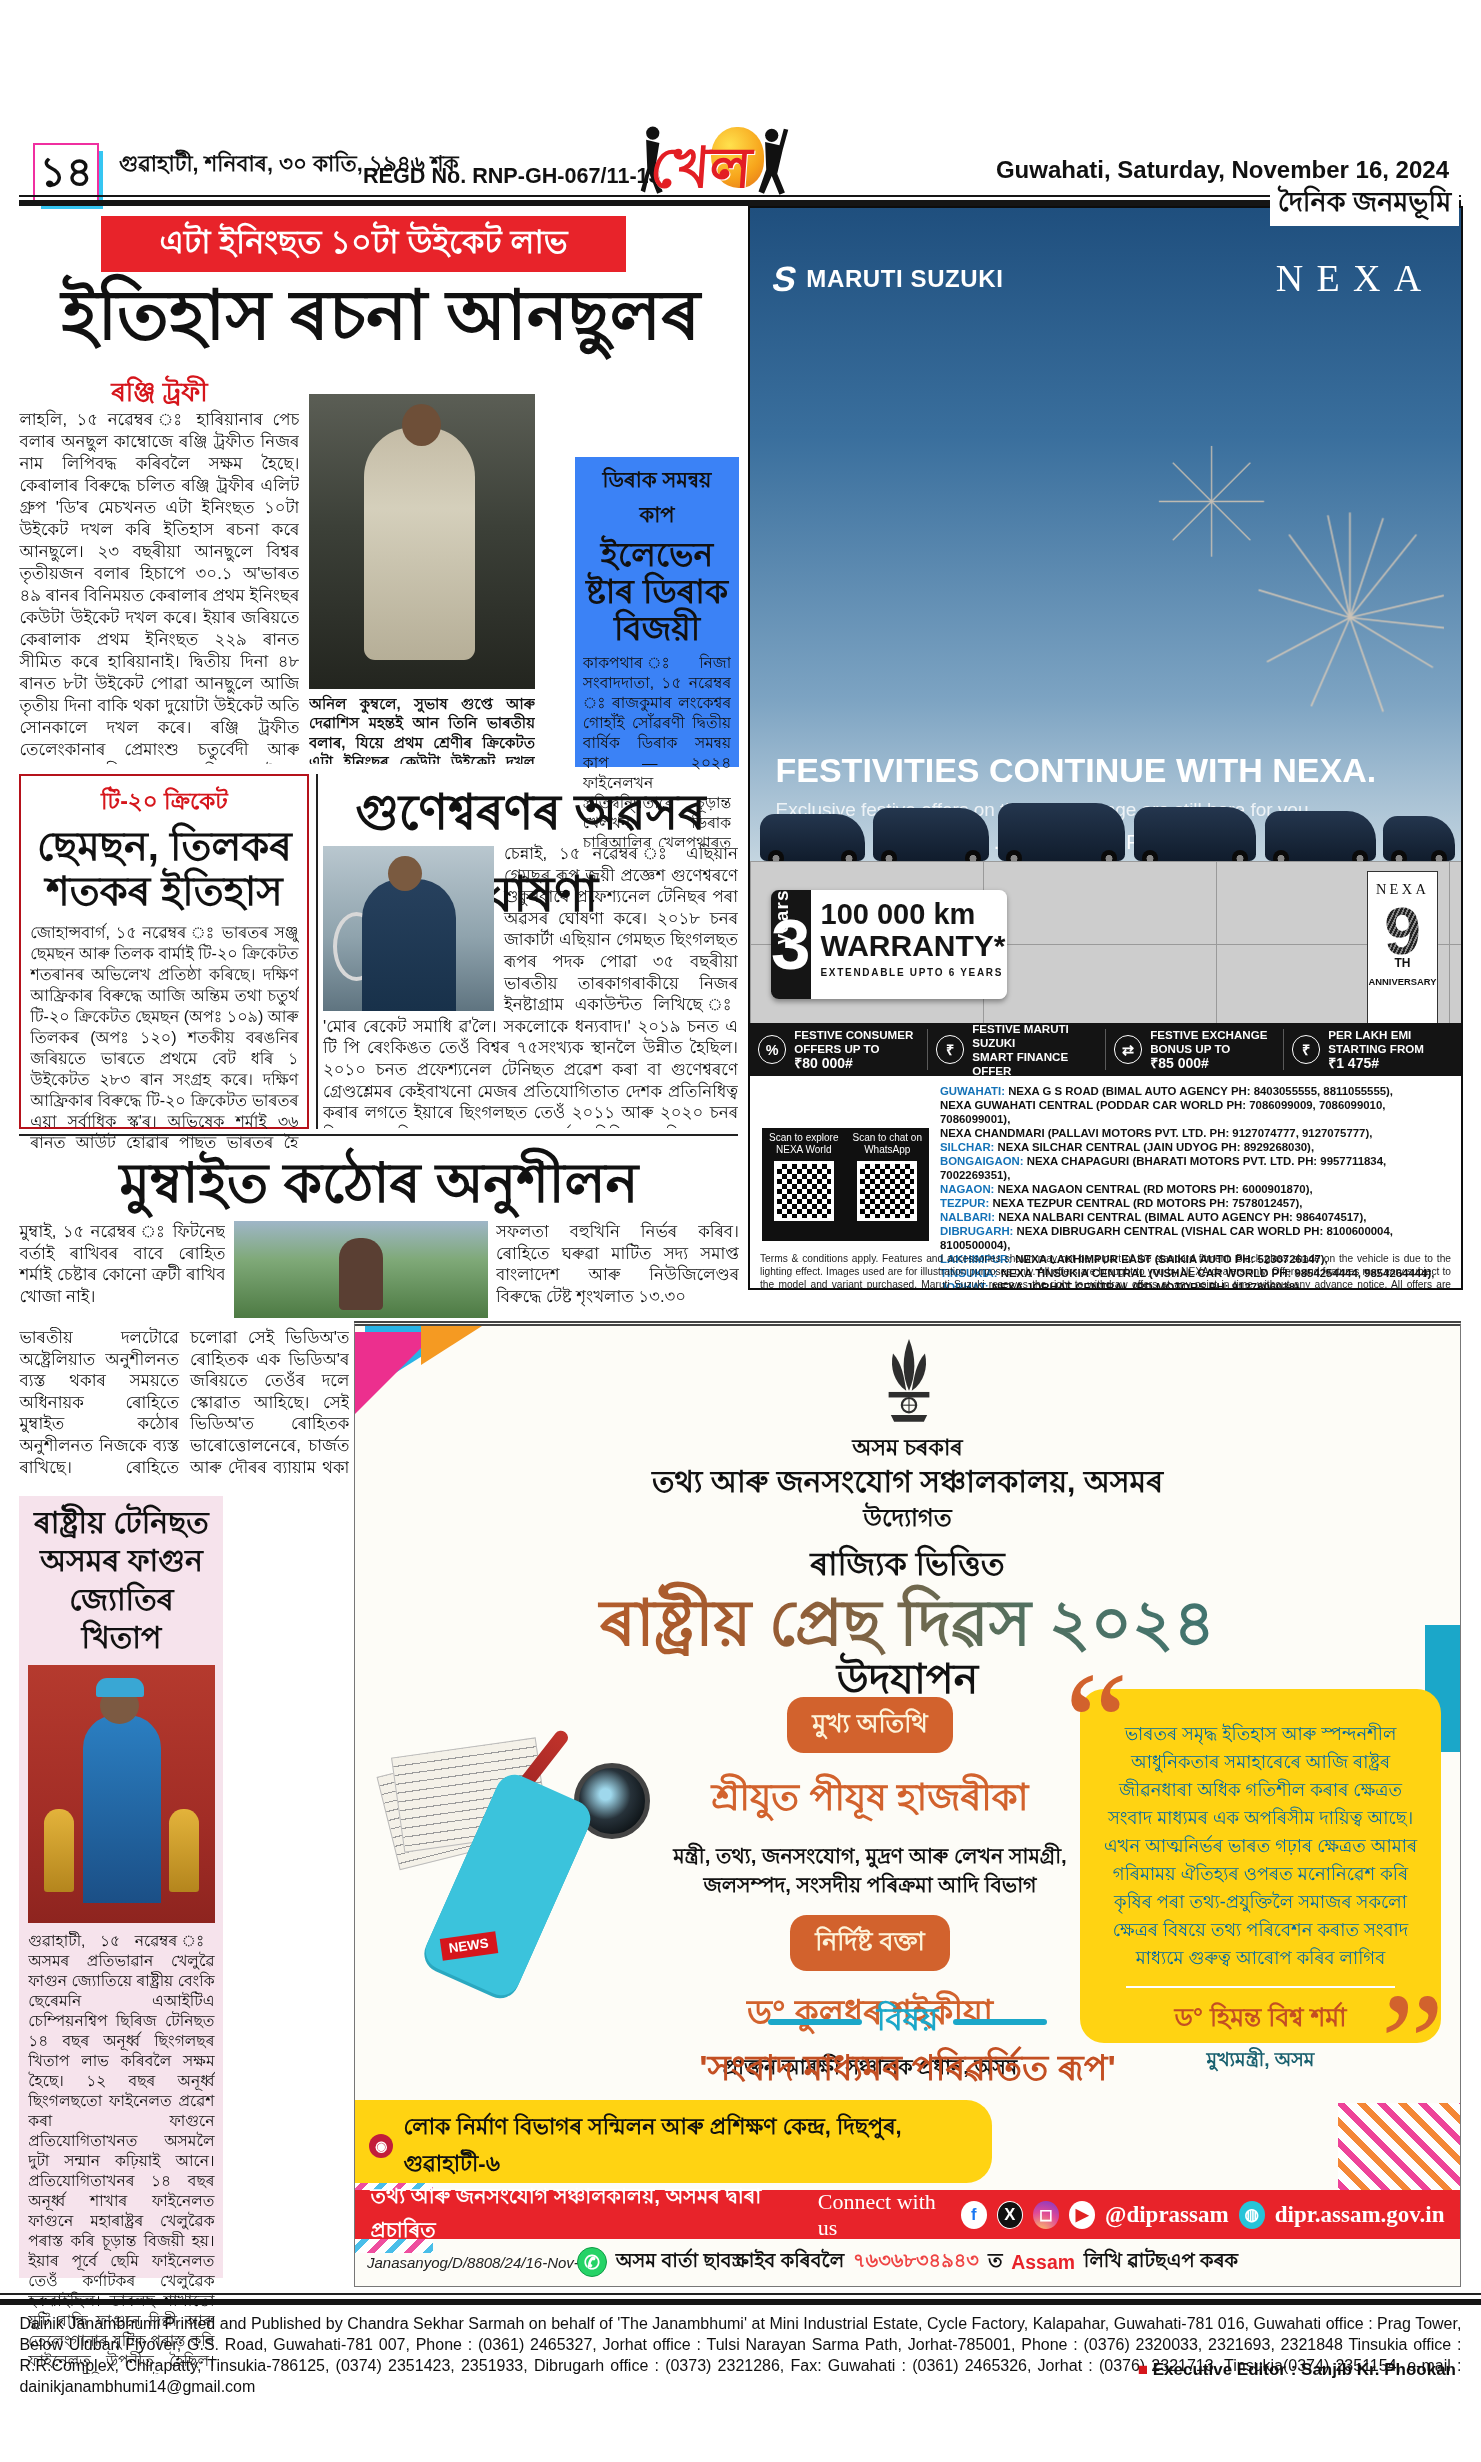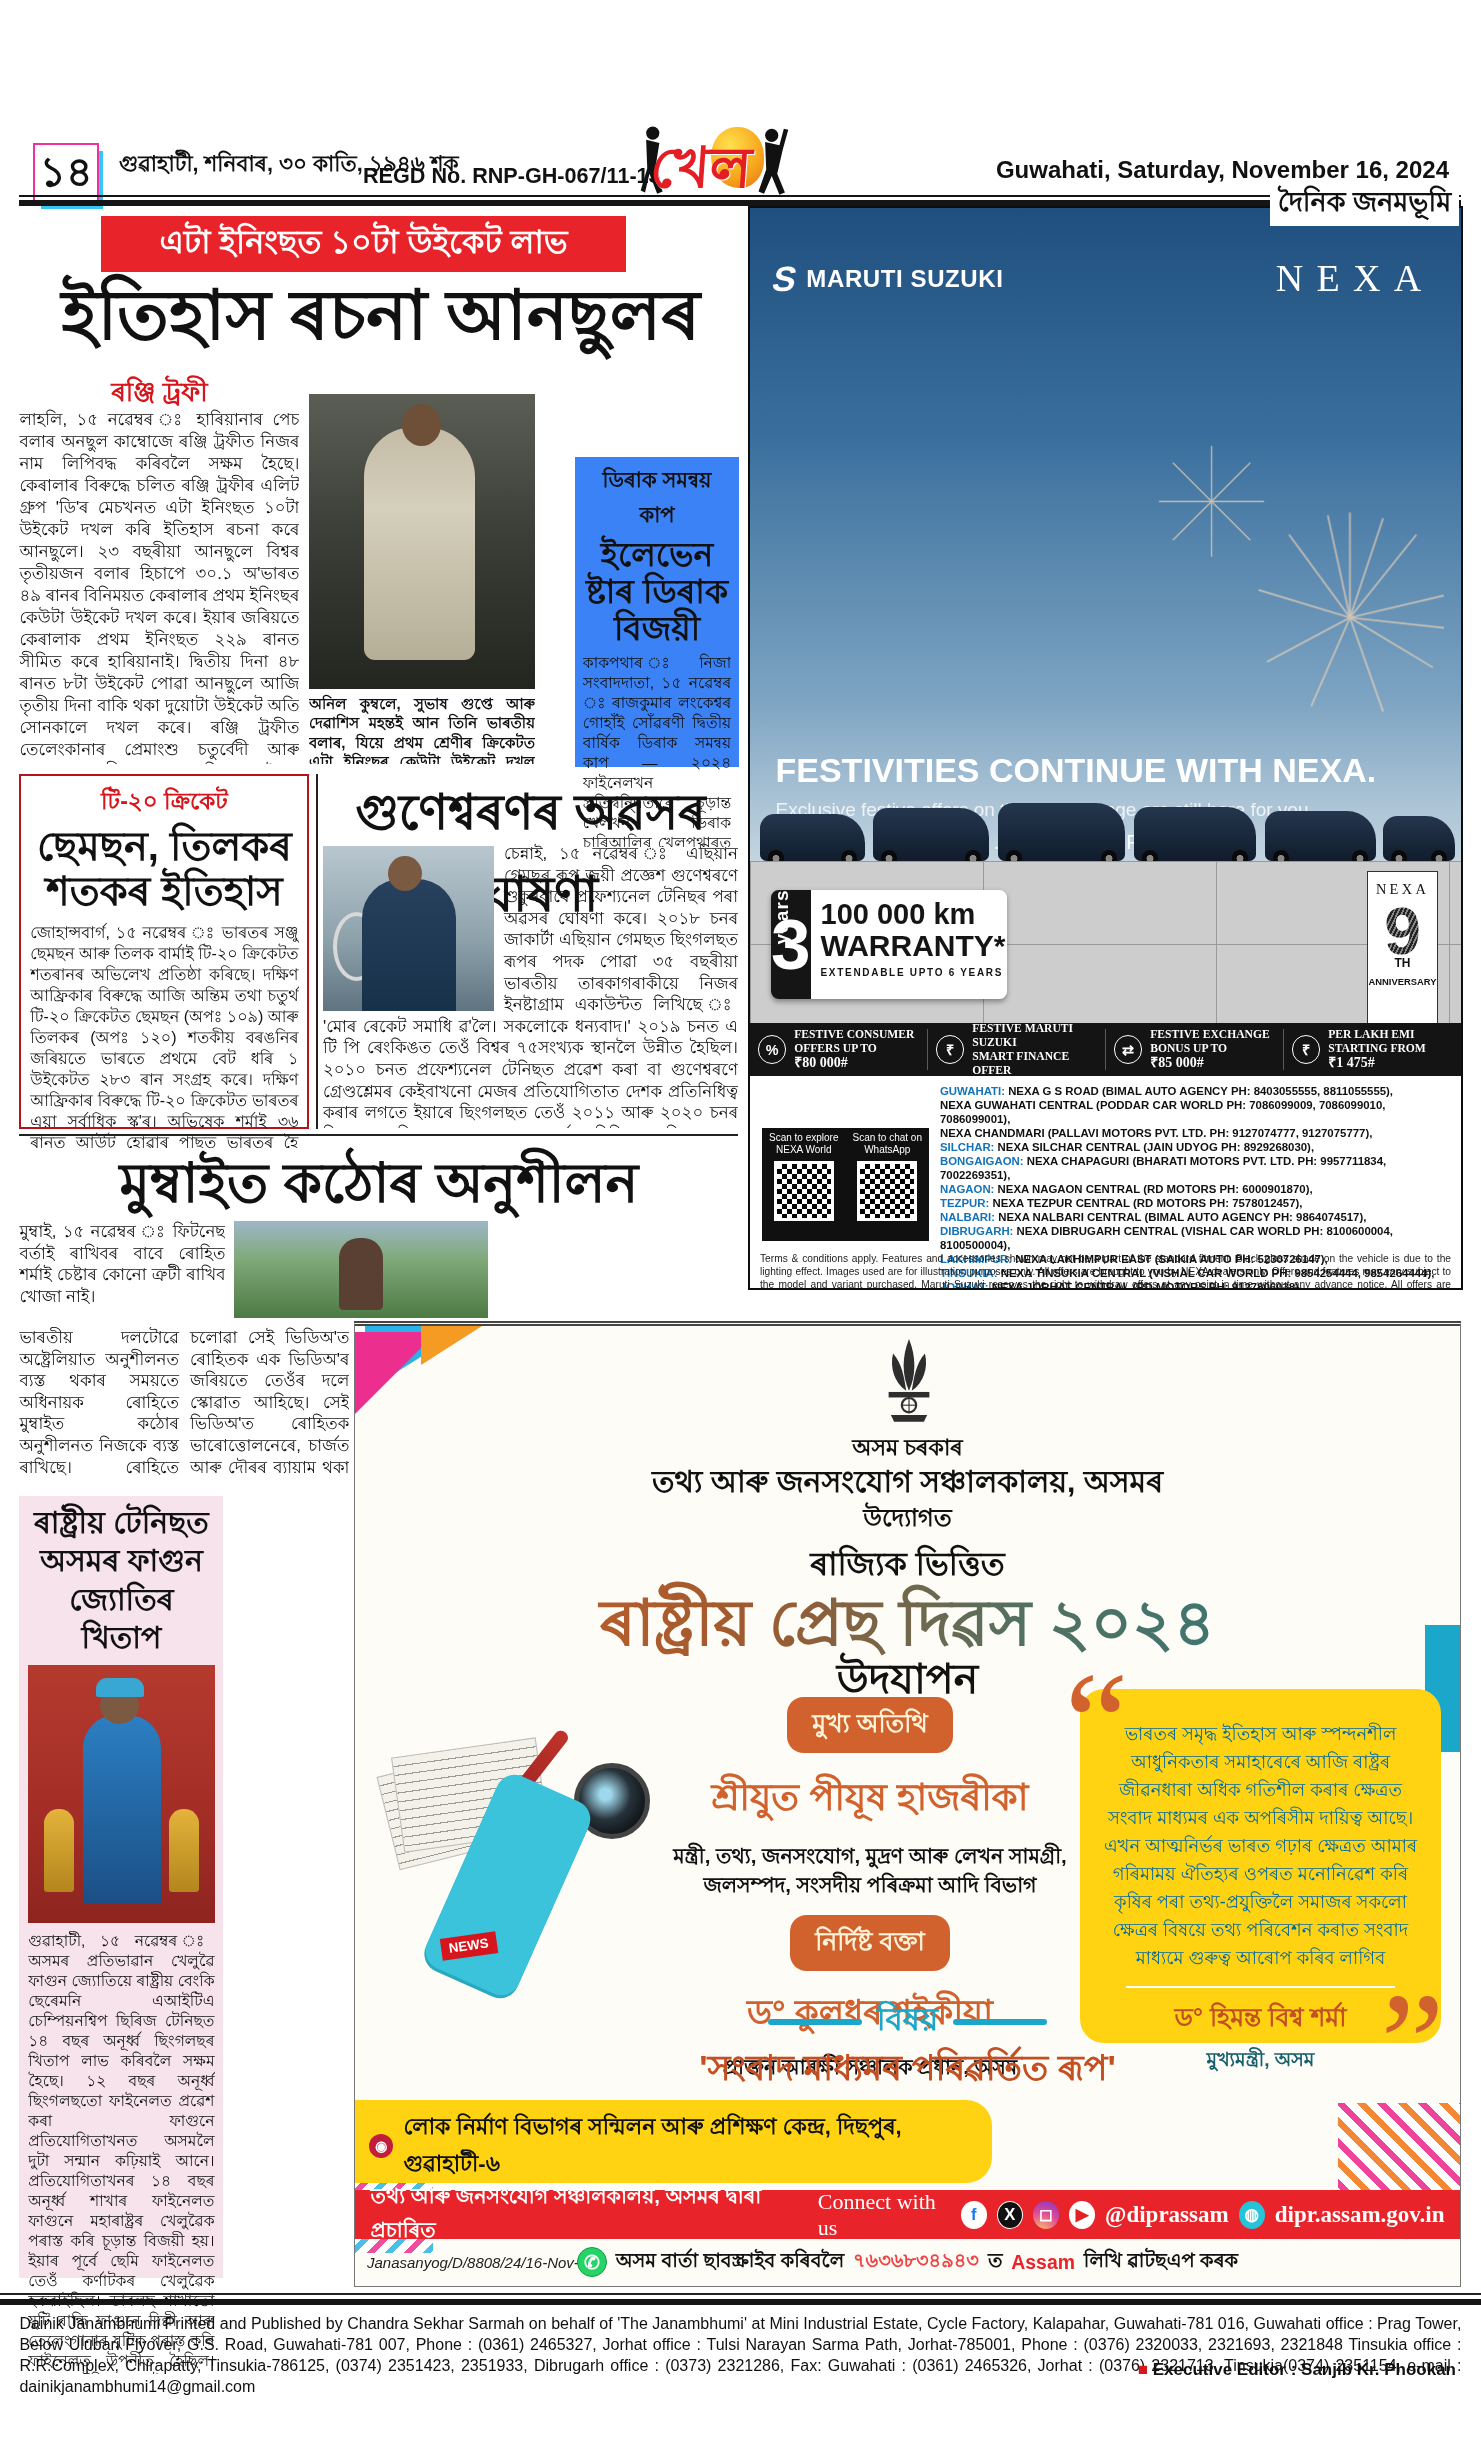--- a/index.html
+++ b/index.html
@@ -124,21 +124,21 @@
         background:repeating-linear-gradient(115deg,#222 0 2.2px,#888 2.2px 3.9px);
         -webkit-background-clip:text;background-clip:text;color:transparent;}
   .anniv .an-th{font-size:12px;font-weight:800;margin-top:-7.8px;}
   .anniv .an-l{font-size:9.4px;font-weight:800;margin-top:5.5px;}
   .offers{position:absolute;left:0;top:815px;width:100%;height:53px;background:#141414;display:flex;
           align-items:center;color:#fff;}
   .offer{flex:1;display:flex;align-items:center;gap:7.8px;padding:0 7.8px;height:41px;}
   .offer+.offer{border-left:1.1px solid #5a5a5a;}
   .o-ic{min-width:26.6px;height:26.6px;border:1.1px solid #fff;border-radius:50%;display:flex;align-items:center;
         justify-content:center;font-size:14.4px;font-weight:800;}
-  .o-tx{font-size:11.6px;font-weight:700;line-height:14px;font-family:Liberation Serif, serif;}
+  .o-tx{font-size:11.6px;font-weight:700;line-height:14px;}
   .o-val{font-size:14px;font-weight:800;}
   .dealers{position:absolute;left:0;top:868px;width:100%;height:173px;background:#fff;}
   .qr{position:absolute;left:12px;top:52px;width:167px;height:113px;background:#101010;color:#fff;
       display:flex;justify-content:space-around;padding-top:4.4px;box-sizing:border-box;}
   .qr .qcol{width:73px;text-align:center;}
   .qr .qlab{font-size:10px;line-height:11.6px;height:25.5px;}
   .qr .qimg{width:60px;height:60px;margin:3.3px auto 0;background:#fff;
       background-image:repeating-conic-gradient(#000 0 25%,#fff 0 50%);background-size:10px 10px;
       border:3.3px solid #fff;box-sizing:border-box;}
   .dlist{position:absolute;left:190px;top:7.8px;width:507px;}
@@ -292,20 +292,21 @@
     </span>
     <span>চেন্নাই, ১৫ নৱেম্বৰ ঃ এছিয়ান গেমছৰ ৰূপ জয়ী প্ৰজ্ঞেশ গুণেশ্বৰণে শুকুৰবাৰে প্ৰফেশ্যনেল টেনিছৰ পৰা অৱসৰ ঘোষণা কৰে। ২০১৮ চনৰ জাকাৰ্টা এছিয়ান গেমছত ছিংগলছত ৰূপৰ পদক পোৱা ৩৫ বছৰীয়া ভাৰতীয় তাৰকাগৰাকীয়ে নিজৰ ইনষ্টাগ্ৰাম একাউন্টত লিখিছে ঃ 'মোৰ ৰেকেট সমাধি ৱ'লৈ। সকলোকে ধন্যবাদ।' ২০১৯ চনত এ টি পি ৰেংকিঙত তেওঁ বিশ্বৰ ৭৫সংখ্যক স্থানলৈ উন্নীত হৈছিল। ২০১০ চনত প্ৰফেশ্যনেল টেনিছত প্ৰৱেশ কৰা বা গুণেশ্বৰণে গ্ৰেণ্ডশ্লেমৰ কেইবাখনো মেজৰ প্ৰতিযোগিতাত দেশক প্ৰতিনিধিত্ব কৰাৰ লগতে ইয়াৰে ছিংগলছত তেওঁ ২০১১ আৰু ২০২০ চনৰ ভিতৰত কেৰিয়াৰৰ বৃহৎ জয়সমূহ অৰ্জন কৰিছিল। ডেভিছ কাপত ভাৰতক বহুবাৰ প্ৰতিনিধিত্ব কৰা তাৰকাগৰাকীয়ে ঘৰুৱা ছাৰ্কিটত ধাৰাবাহিক সাফল্যৰে ভাৰতীয় টেনিছক সমৃদ্ধ কৰি নিজকে বাছনিৰ শীৰ্ষ স্থানলৈ উন্নীত কৰিছিল। সেইবাবে ভাৰতীয় তাৰকাগৰাকীৰ অৱসৰক টেনিছ মহলে বিশেষ গুৰুত্বসহকাৰে লৈছে।</span>
   </div>
   <div class="abs hrule2"></div>
 
   <div class="abs rohit-head ctr">মুম্বাইত কঠোৰ অনুশীলন ৰোহিতৰ</div>
   <div class="abs rohit-c1 just ovh">মুম্বাই, ১৫ নৱেম্বৰ ঃ ফিটনেছ বৰ্তাই ৰাখিবৰ বাবে ৰোহিত শৰ্মাই চেষ্টাৰ কোনো ত্ৰুটী ৰাখিব খোজা নাই।</div>
   <div class="abs rohit-photo">
     <div class="rp-fig"></div>
   </div>
+  <div class="abs rohit-c3 just ovh">সফলতা বহুখিনি নিৰ্ভৰ কৰিব। ৰোহিতে ঘৰুৱা মাটিত সদ্য সমাপ্ত বাংলাদেশ আৰু নিউজিলেণ্ডৰ বিৰুদ্ধে টেষ্ট শৃংখলাত ১৩.৩০</div>
   <div class="abs rohit-c2 just ovh">
     <span>ভাৰতীয় দলটোৱে অষ্ট্ৰেলিয়াত অনুশীলনত ব্যস্ত থকাৰ সময়তে অধিনায়ক ৰোহিতে মুম্বাইত কঠোৰ অনুশীলনত নিজকে ব্যস্ত ৰাখিছে। ৰোহিতে চলোৱা সেই ভিডিঅ'ত ৰোহিতক এক ভিডিঅ'ৰ জৰিয়তে তেওঁৰ দলে স্কোৱাত আহিছে। সেই ভিডিঅ'ত ৰোহিতক ভাৰোত্তোলনেৰে, চাৰ্জত আৰু দৌৰৰ ব্যায়াম থকা দেখা গৈছে। আসন্ন অষ্ট্ৰেলিয়া ভ্ৰমণৰ আগতীয়া প্ৰস্তুতি হিচাপে ৰোহিতৰ ক্ষমতাৰ ওপৰত ভাৰতৰ</span>
     
   </div>
 
   <div class="abs tennis">
     <div class="tn-head">ৰাষ্ট্ৰীয় টেনিছত অসমৰ ফাগুন জ্যোতিৰ খিতাপ</div>
     <div class="tn-photo">
       <div class="tn-fig"></div>
       <div class="tn-head2"></div>

